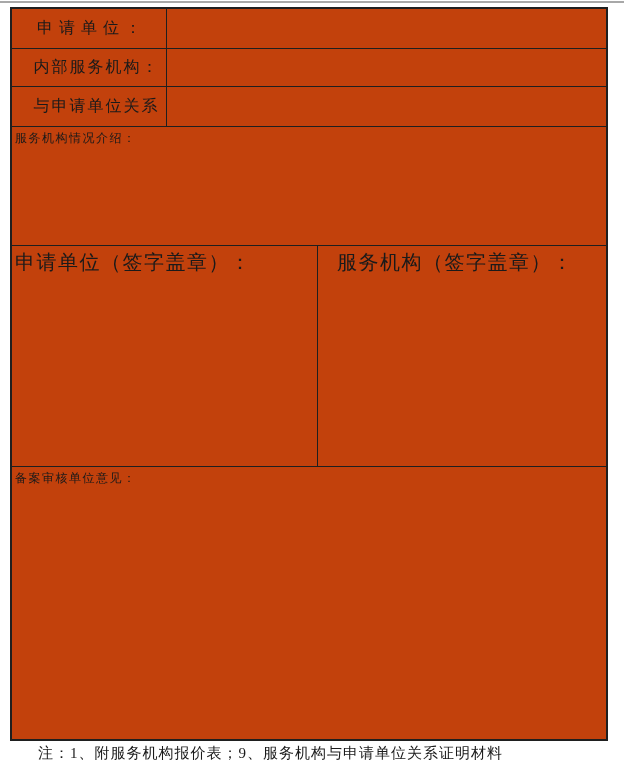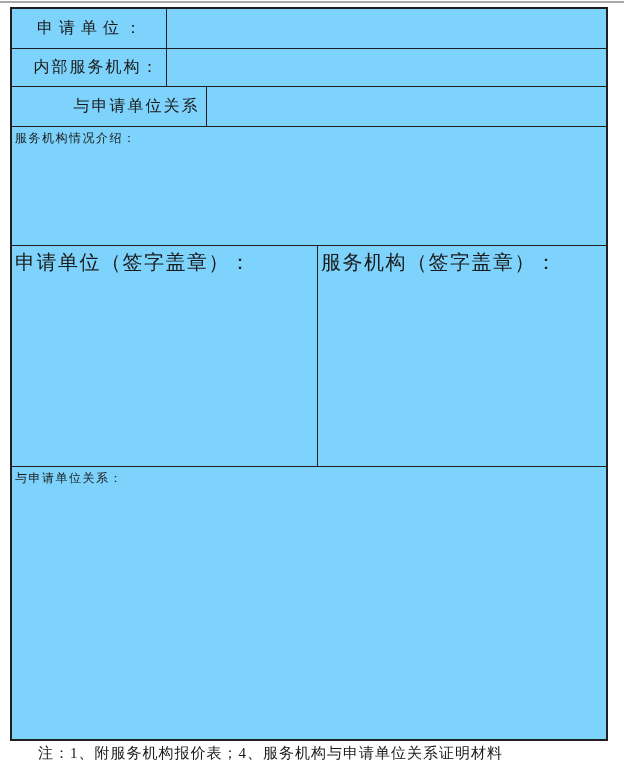--- a/index.html
+++ b/index.html
@@ -17,31 +17,31 @@
     width: 624px; height: 2px;
     background: #a8a8a8;
   }
   .form-table {
     position: absolute;
     left: 10px; top: 7px;
     width: 598px; height: 734px;
     border: 2px solid #1f1f1f;
     display: flex;
     flex-direction: column;
-    background: #7dd3fc;
+    background: #c2410c;
   }
   .row {
     display: flex;
     flex-direction: row;
     border-bottom: 1px solid #1f1f1f;
   }
   .row:last-child { border-bottom: none; }
   .r1 { height: 40px; }
   .r2 { height: 38px; }
-  .r3 { height: 40px; padding-left: 40px; }
+  .r3 { height: 40px; }
   .r4 { height: 119px; }
   .r5 { height: 221px; }
   .r6 { flex: 1 1 auto; }
   .label-cell {
     width: 155px;
     border-right: 1px solid #1f1f1f;
     display: flex;
     align-items: center;
     justify-content: center;
     font-size: 16px;
@@ -56,21 +56,21 @@
   }
   .block-label { letter-spacing: 1.5px; }
   .sig-cell {
     padding: 3px 3px;
     font-size: 20px;
   }
   .sig-left {
     width: 306px;
     border-right: 1px solid #1f1f1f;
   }
-  .sig-right { flex: 1 1 auto; }
+  .sig-right { flex: 1 1 auto; margin-left: 16px; }
   .footnote {
     position: absolute;
     left: 38px; top: 744px;
     font-size: 15px;
     letter-spacing: 1px;
     white-space: nowrap;
   }
 </style>
 </head>
 <body>
@@ -107,18 +107,18 @@
   <div class="row r5">
     <div class="sig-cell sig-left">
       <span class="block-label">申请单位（签字盖章）：</span>
     </div>
     <div class="sig-cell sig-right">
       <span class="block-label">服务机构（签字盖章）：</span>
     </div>
   </div>
 
   <div class="row r6 block-cell">
-    <span class="block-label">与申请单位关系：</span>
+    <span class="block-label">备案审核单位意见：</span>
   </div>
 
 </div>
 
-<div class="footnote">注：1、附服务机构报价表；4、服务机构与申请单位关系证明材料</div>
+<div class="footnote">注：1、附服务机构报价表；9、服务机构与申请单位关系证明材料</div>
 
 </body></html>

